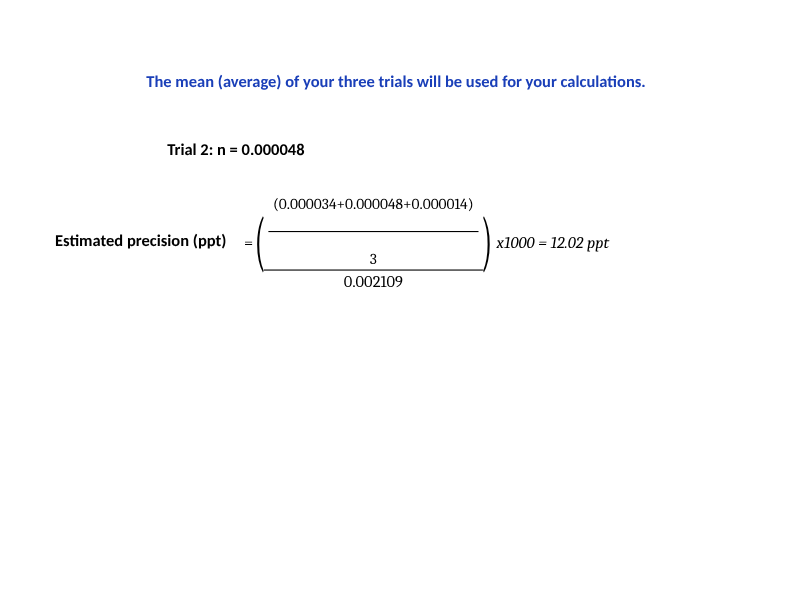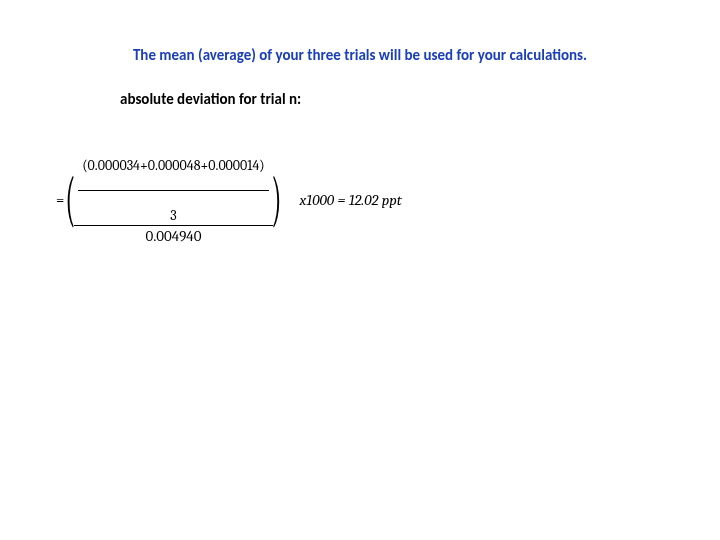--- a/index.html
+++ b/index.html
@@ -7,21 +7,21 @@
     padding: 0;
     width: 720px;
     height: 540px;
     font-family: Calibri, Arial, sans-serif;
     font-size: 15px;
     background: #fff;
     color: #000;
     position: relative;
   }
   .page {
-    padding: 46px 50px 0 50px;
+    padding: 66px 50px 0 50px;
     box-sizing: border-box;
   }
   .title {
     color: #1a3fb8;
     font-weight: 700;
     text-align: center;
     margin-bottom: 26px;
   }
   .example {
     font-weight: 700;
@@ -114,54 +114,55 @@
     border-top: 1.2px solid #000;
     margin: 1px 0;
   }
   .innerfrac .num, .innerfrac .den {
     padding: 0 4px;
     line-height: 1.1;
     font-size: 14px;
   }
   .tail {
     font-style: italic;
-    margin-left: 20px;
+    margin-left: 6px;
   }
 </style>
 </head>
 <body>
 
 <div class="page">
 
   <div class="title">The mean (average) of your three trials will be used for your calculations.</div>
 
 
 
 
   <div class="absrow">
-    <span class="abslabel">absolute deviation for trial n:</span>
   </div>
 
 
   <div class="trials23">
+    <span class="t2">Trial 2:  n = 0.000048</span>
   </div>
 
   <div class="estrow">
+    <span class="estlabel">Estimated precision (ppt)</span>
     <span class="fracwrap">
       <span class="eq">=</span>
       <span class="bigparen">(</span>
       <span class="outerfrac">
         <span class="num">
           <span class="innerfrac">
             <span class="num">(0.000034+0.000048+0.000014)</span>
             <span class="bar"></span>
             <span class="den">3</span>
           </span>
         </span>
         <span class="bar"></span>
-        <span class="den">0.004940</span>
+        <span class="den">0.002109</span>
       </span>
       <span class="bigparen">)</span>
       <span class="tail">x1000 = 12.02 ppt</span>
     </span>
   </div>
 
 </div>
 
 </body></html>

